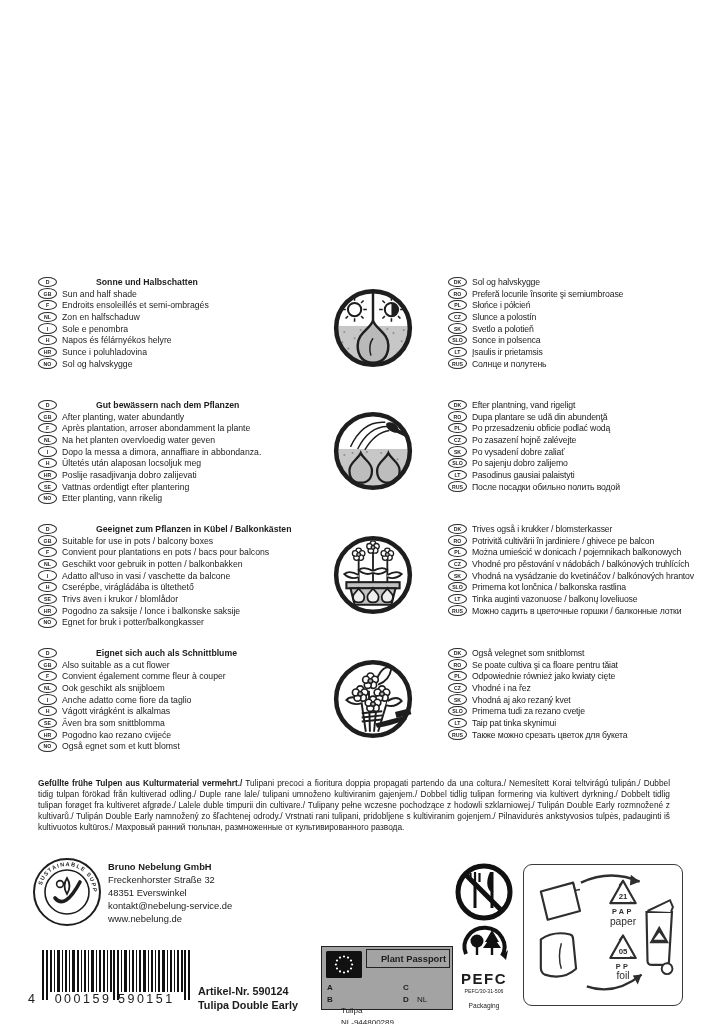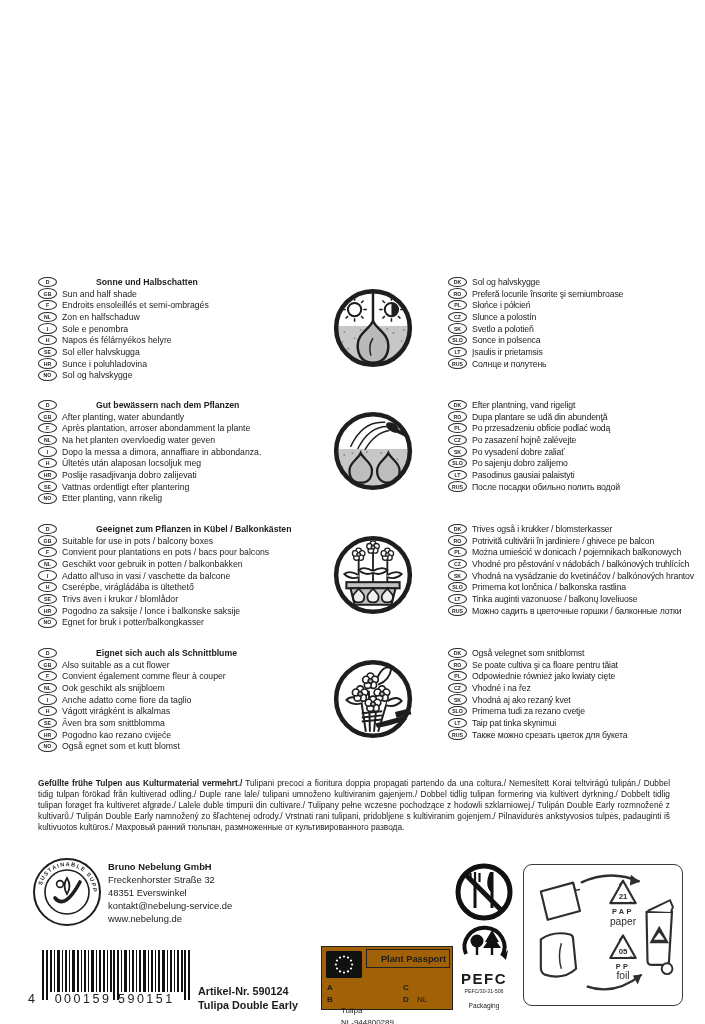--- a/index.html
+++ b/index.html
@@ -29,21 +29,21 @@
   .barcode{position:absolute;left:28px;top:950px;width:180px;height:66px;}
   .barcode svg{position:absolute;left:14px;top:0;}
   .bc-digit{position:absolute;top:42px;font-size:12.5px;font-weight:normal;}
   .bc-prefix{left:0;}
   .bc-g1{left:24px;width:62px;text-align:center;letter-spacing:2.5px;}
   .bc-g2{left:90px;width:62px;text-align:left;letter-spacing:2.5px;}
   
   .article{position:absolute;left:198px;top:984px;font-size:10.8px;line-height:14px;font-weight:bold;}
   
   .passport{position:absolute;left:321px;top:946px;width:130px;height:62px;border:1.2px solid #222;
-            background:#a16207;}
+            background:#a3a3a3;}
   .pp-title{position:absolute;left:44px;top:2px;right:2px;height:17px;border:1px solid #222;
             font-size:9.3px;font-weight:bold;display:flex;align-items:center;justify-content:flex-end;
             padding-right:3px;}
   .pp-flag{position:absolute;left:4px;top:4px;}
   .pp-row{position:absolute;left:5px;right:4px;height:11px;font-size:8px;display:flex;align-items:center;}
   .pp-row .lbl{font-weight:bold;width:14px;flex:0 0 auto;}
   .pp-row .val{width:62px;flex:0 0 auto;margin-top:46px;}
   .pp-row-a{top:35px;}
   .pp-row-b{top:47px;}
   
@@ -92,24 +92,20 @@
         <span class="code">NL</span>
         <span class="txt">Zon en halfschaduw</span>
       </div>
         <div class="lang-line">
         <span class="code">I</span>
         <span class="txt">Sole e penombra</span>
       </div>
         <div class="lang-line">
         <span class="code">H</span>
         <span class="txt">Napos és félárnyékos helyre</span>
-      </div>
-        <div class="lang-line">
-        <span class="code">SE</span>
-        <span class="txt">Sol eller halvskugga</span>
       </div>
         <div class="lang-line">
         <span class="code">HR</span>
         <span class="txt">Sunce i poluhladovina</span>
       </div>
         <div class="lang-line">
         <span class="code">NO</span>
         <span class="txt">Sol og halvskygge</span>
       </div>
       </div>

